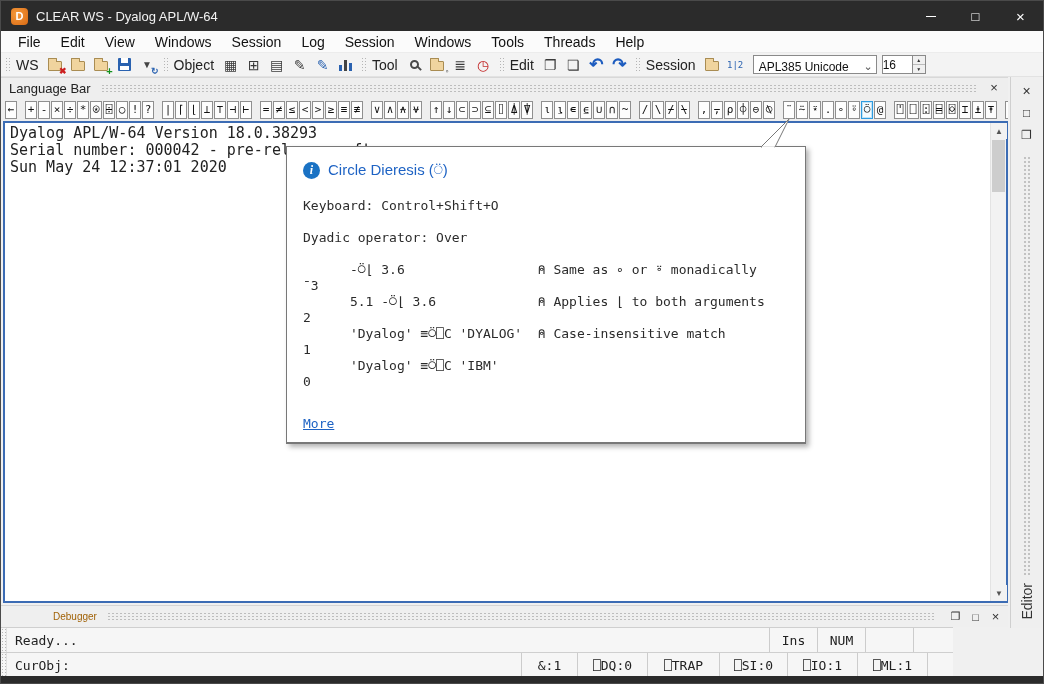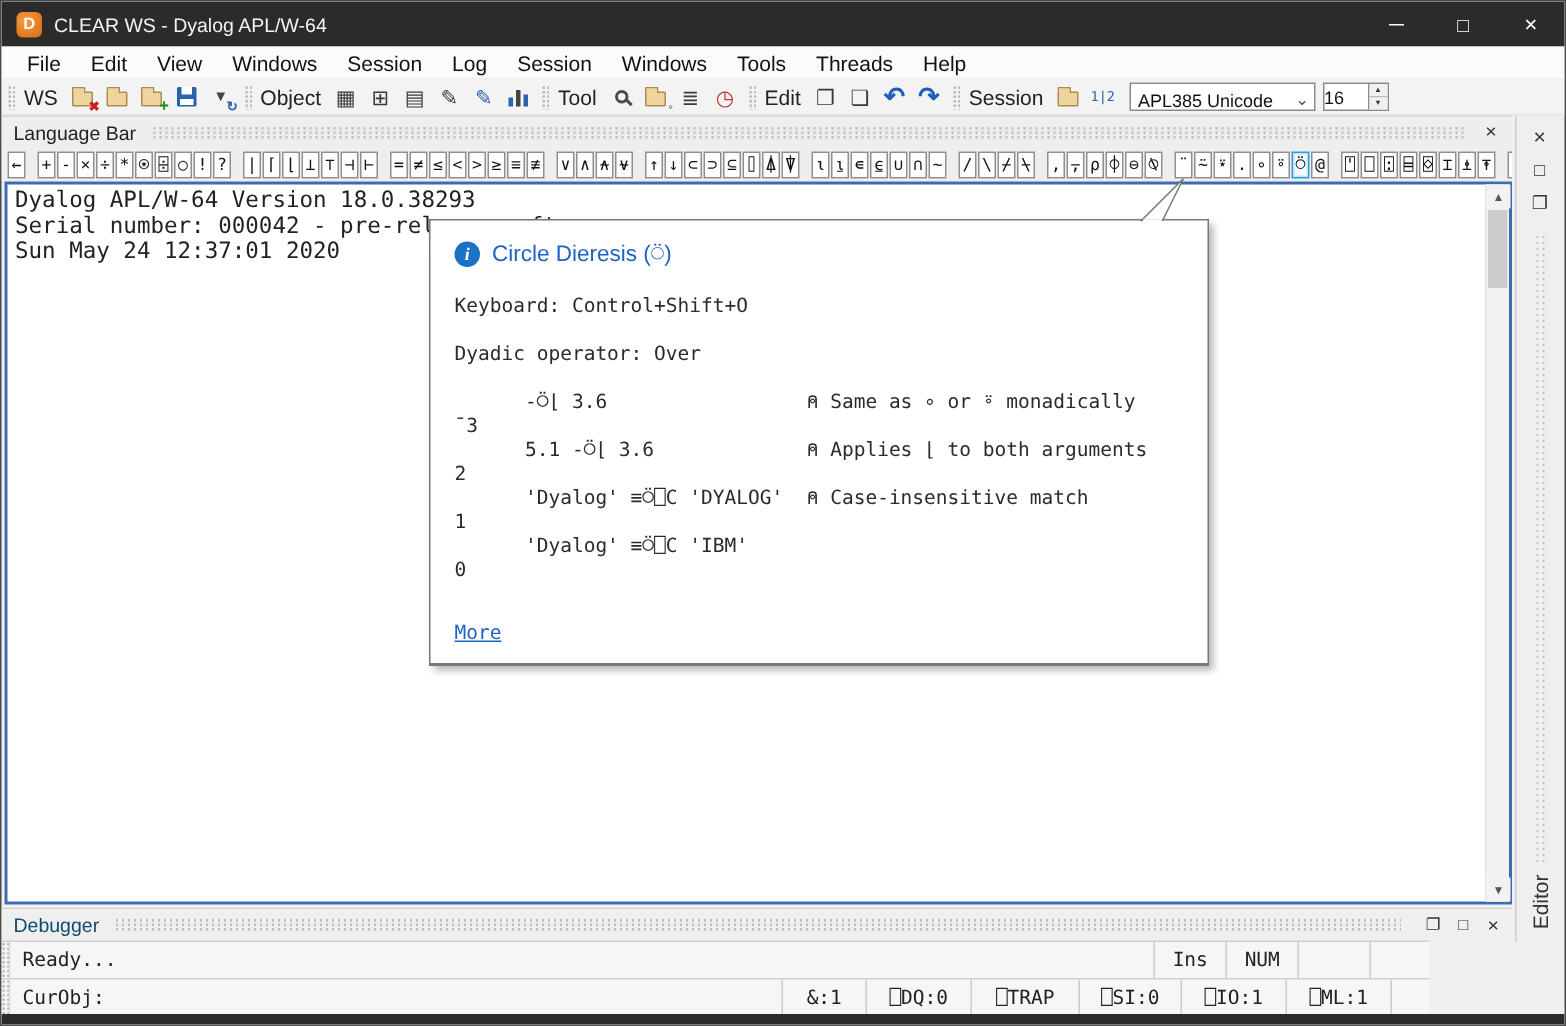--- a/index.html
+++ b/index.html
@@ -115,21 +115,21 @@
             border-left:1px solid #cfcfcf; display:flex; flex-direction:column; align-items:center; padding-top:5px; }
   .rs-btn { width:18px; height:17px; background:transparent; border:none; color:#333; font-size:12px; margin-bottom:5px; }
   .rs-btn.x { font-size:14px; }
   .rs-dots { flex:1; width:8px; margin:8px 0;
              background-image:radial-gradient(circle,#c2c2c2 0.8px,transparent 0.9px); background-size:4px 4px; }
   .editor-label { writing-mode:vertical-rl; transform:rotate(180deg); font-size:14px; color:#333; margin-bottom:8px; }
 
   
   .dbg { position:absolute; left:0; top:604px; width:1007px; height:22px; background:#efefef;
          border-top:1px solid #d5d5d5; display:flex; align-items:center; padding:0 4px 0 8px; }
-  .dbg-title { font-size:13px; color:#0c4a6e; white-space:nowrap; }
+  .dbg-title { font-size:10px; color:#a16207; white-space:nowrap;margin-left:44px; }
   .dbg-dots { flex:1; height:9px; margin:0 10px;
               background-image:radial-gradient(circle,#bdbdbd 0.8px,transparent 0.9px); background-size:4px 3px; }
   .dock-btn { width:17px; height:16px; background:transparent; border:none; color:#333; font-size:11px; margin-left:3px; }
   .dock-btn.x { font-size:13px; }
 
   .statusrow { position:absolute; left:0; width:952px; height:25px; background:#f6f6f6;
                border-top:1px solid #cfcfcf; display:flex; align-items:center;
                font-family:"DejaVu Sans Mono",monospace; font-size:13px; color:#222; }
   .row-ready { top:626px; } .row-curobj { top:651px; }
   .drag { width:6px; align-self:stretch; border-right:1px solid #e0e0e0;

